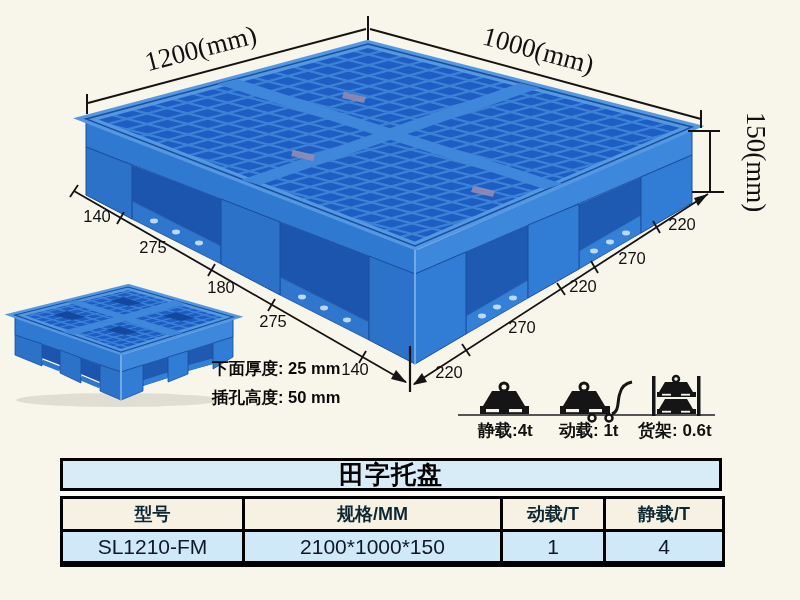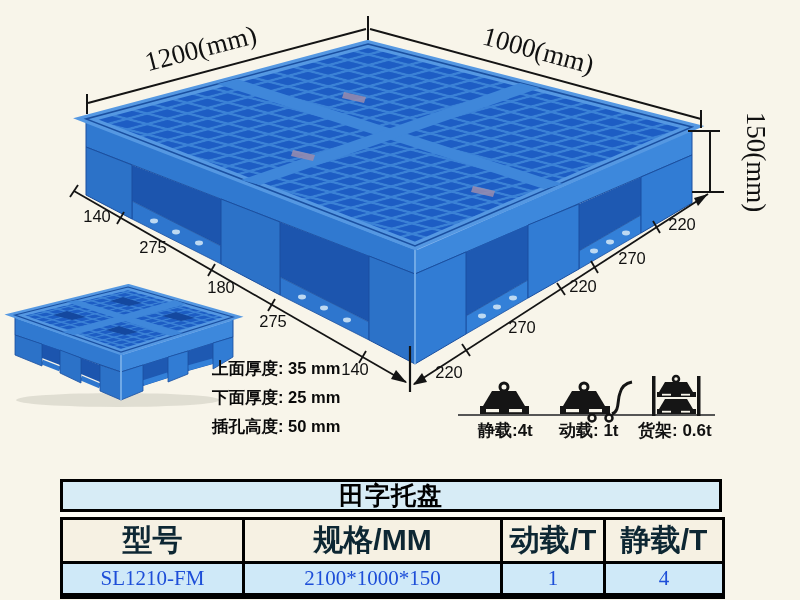--- a/index.html
+++ b/index.html
@@ -7,31 +7,31 @@
           overflow:hidden;font-family:"Liberation Sans",sans-serif;}
   .fig{position:absolute;left:0;top:0;}
   .dimBig{font-family:"Liberation Serif",serif;font-size:27px;fill:#111;}
   .dimNum{font-family:"Liberation Sans",sans-serif;font-size:16.5px;fill:#111;}
   .ink{stroke:#141414;}
   .specs{position:absolute;left:212px;top:354px;width:200px;color:#0a0a0a;
          font-size:16.5px;font-weight:600;line-height:29px;white-space:nowrap;}
   .iconsSvg{position:absolute;left:452px;top:366px;}
   .iconLabel{font-size:17px;font-weight:700;fill:#111;font-family:"Liberation Sans",sans-serif;}
   .blk{fill:#151515;}
-  .tableWrap{position:absolute;left:60px;top:479px;width:662px;}
+  .tableWrap{position:absolute;left:60px;top:458px;width:662px;}
   .tTitle{box-sizing:border-box;border:3px solid #000;background:var(--table_title_bg,#d7ecf6);
           height:33px;display:flex;align-items:center;justify-content:center;
           font-size:25px;font-weight:bold;color:#000;letter-spacing:1px;}
   .tGap{height:5px;background:#fcfbf5;}
   table.tGrid{border-collapse:collapse;width:662px;table-layout:fixed;}
   table.tGrid th,table.tGrid td{border:3px solid #000;text-align:center;padding:0;overflow:hidden;}
-  table.tGrid th{background:var(--table_header_bg,#f6f1e3);height:30px;font-size:30px;
+  table.tGrid th{background:var(--table_header_bg,#f6f1e3);height:30px;font-size:18px;
                  font-weight:700;color:#0d2733;}
   table.tGrid td{background:var(--table_data_bg,#cfe9f8);height:29px;font-size:21px;
-                 font-weight:500;color:#1d4ed8;border-bottom-width:6px;font-family:Liberation Serif, serif;}
+                 font-weight:500;color:#0f172a;border-bottom-width:6px;}
 </style>
 </head>
 <body>
 
 <div class="canvas">
 
   <svg class="fig" width="800" height="460" viewBox="0 0 800 460">
     <defs>
       <pattern id="gridBig" width="10" height="10" patternUnits="userSpaceOnUse" patternTransform="matrix(2.03,0.52,-2.01,0.536,368,44)">
         <rect width="10" height="10" fill="var(--grid_line,#3b82d6)"></rect>
@@ -176,21 +176,20 @@
         <text class="dimNum" x="522" y="333" text-anchor="middle">270</text>
         <text class="dimNum" x="583" y="292" text-anchor="middle">220</text>
         <text class="dimNum" x="632" y="264" text-anchor="middle">270</text>
         <text class="dimNum" x="682" y="230" text-anchor="middle">220</text>
       </g>
       <line class="ink" x1="410" y1="346" x2="410" y2="392" stroke-width="2.2"></line>
     </g>
   </svg>
 
   <div class="specs">
-    <div>上面厚度: 35 mm</div>
     <div>下面厚度: 25 mm</div>
     <div>插孔高度: 50 mm</div>
   </div>
 
   <svg class="iconsSvg" width="290" height="85" viewBox="0 0 290 85">
     <line x1="6" y1="49" x2="263" y2="49" stroke="#555" stroke-width="2"></line>
 
     <g>
       <circle cx="52" cy="21" r="4" fill="none" stroke="#151515" stroke-width="3"></circle>
       <path class="blk" d="M31,40 L40,25 L64,25 L73,40 Z"></path>

